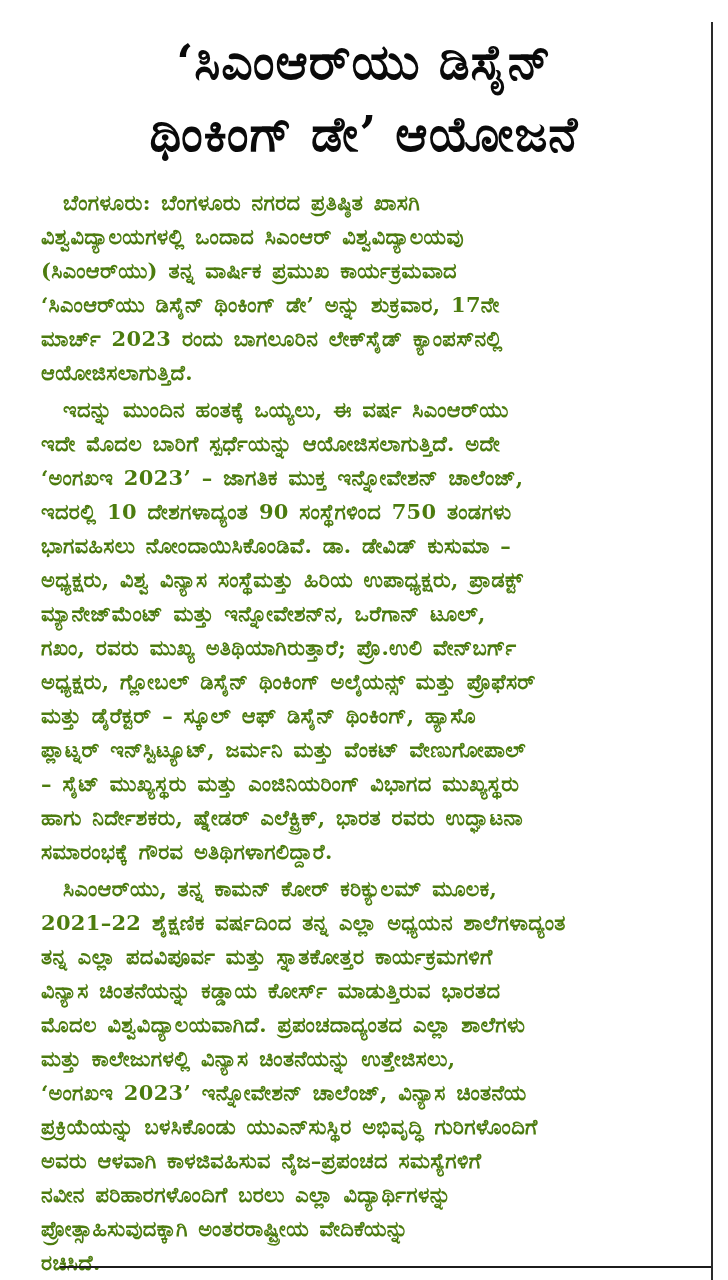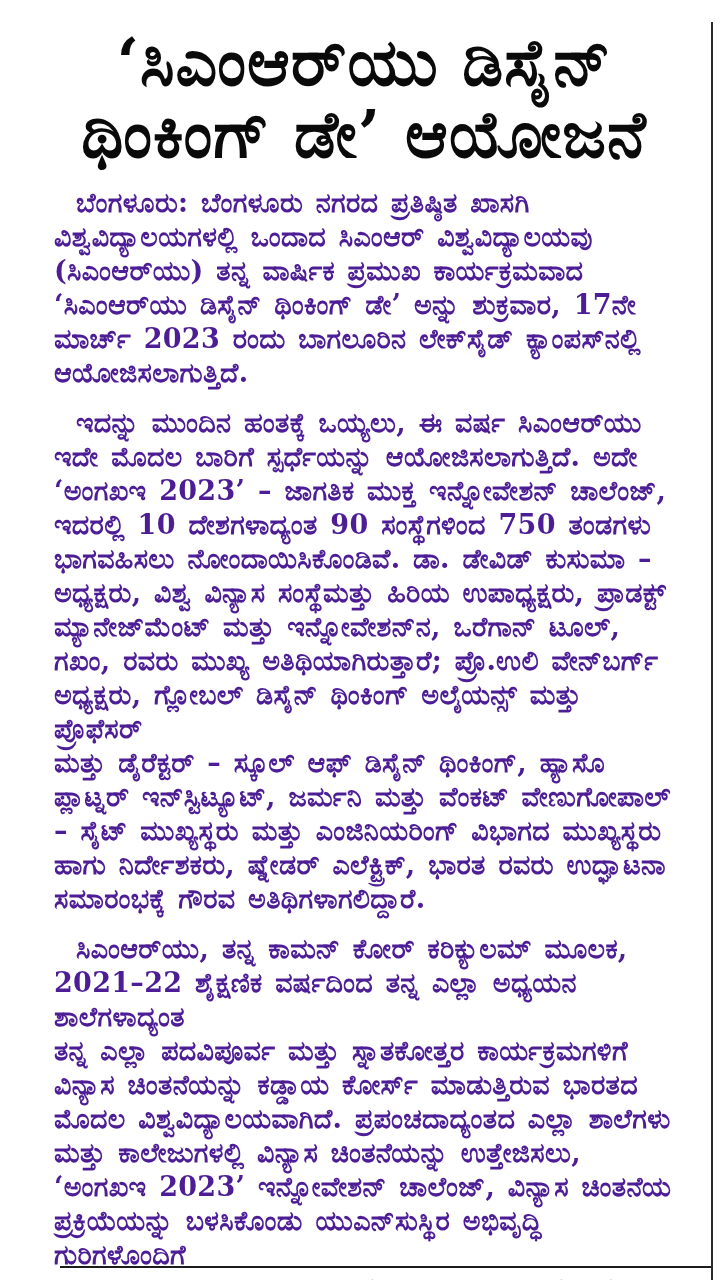--- a/index.html
+++ b/index.html
@@ -12,41 +12,41 @@
     width: 728px;
     height: 1280px;
     background: #ffffff;
     overflow: hidden;
     font-family: "DejaVu Serif", "Liberation Serif", serif;
     color: #0d0d0d;
   }
   .headline {
     margin: 26px 30px 0 30px;
     text-align: center;
-    font-size: 65px;
+    font-size: 49px;
     line-height: 72px;
     font-weight: bold;
     letter-spacing: 1px;
     white-space: pre-line;
     color: #0a0a0a;
   }
   .article-body {
     margin: 16px 38px 0 38px;
     width: 652px;
   }
   .para {
-    margin: 16px;
-    font-size: 27px;
+    margin: 3px;
+    font-size: 21px;
     line-height: 34px;
     font-weight: bold;
     letter-spacing: 0.3px;
     word-spacing: 3px;
     text-indent: 22px;
     white-space: pre-line;
-    color: #4c1d95;
+    color: #4d7c0f;
   }
   .v-rule {
     position: absolute;
     left: 711px;
     top: 22px;
     width: 2px;
     height: 1258px;
     background: #2a2a2a;
   }
   .h-rule {

